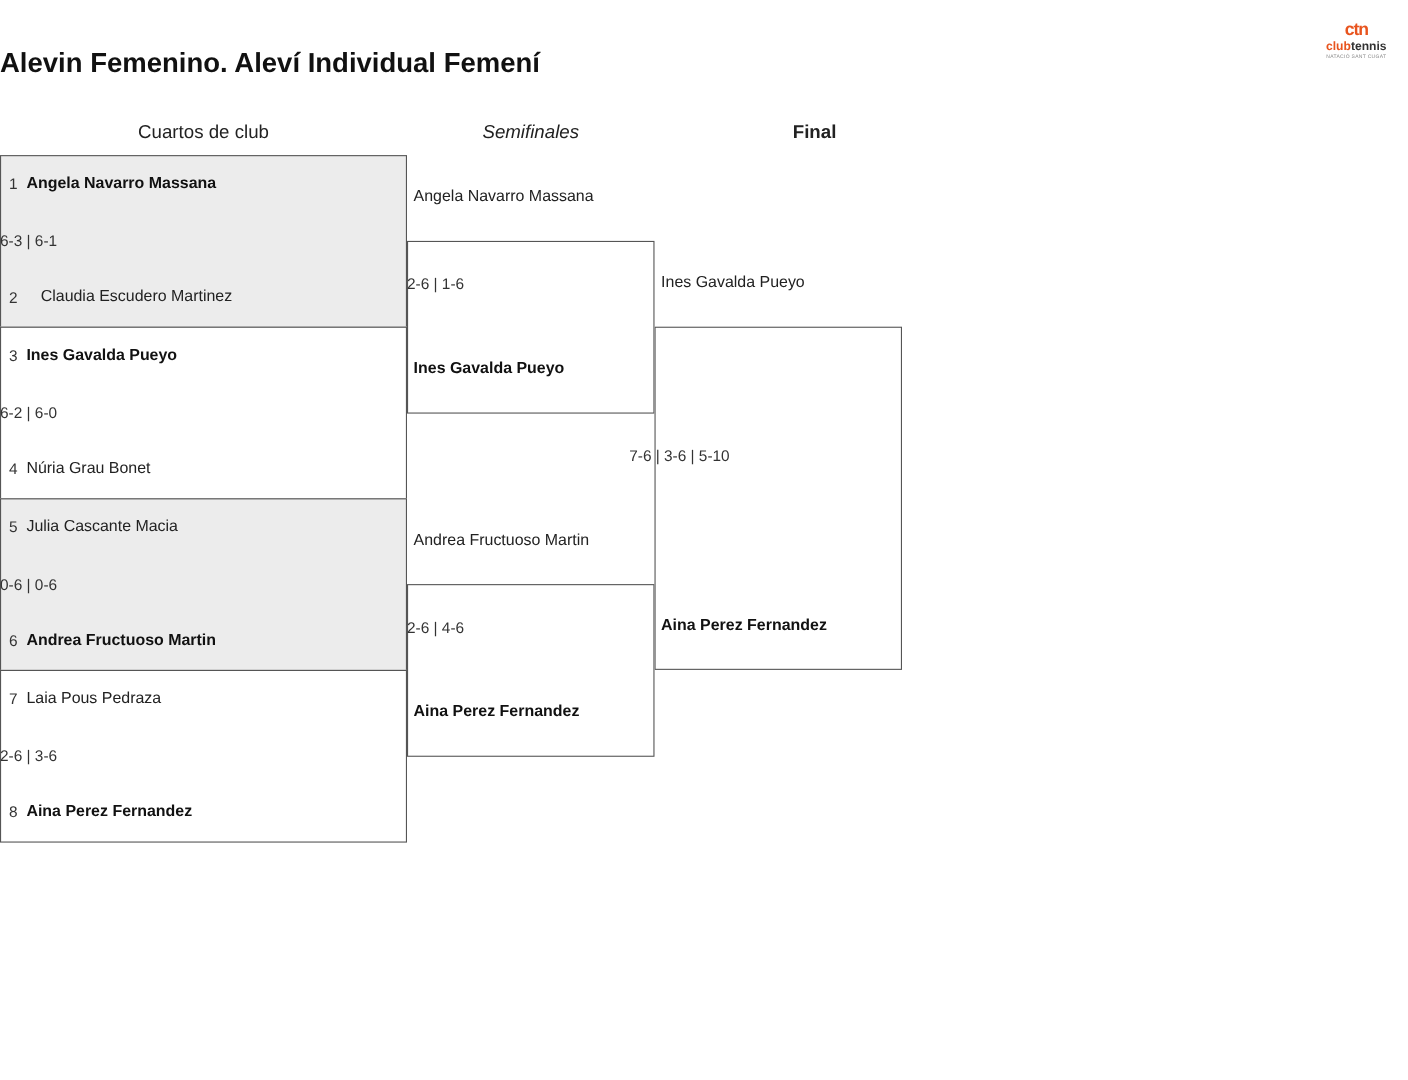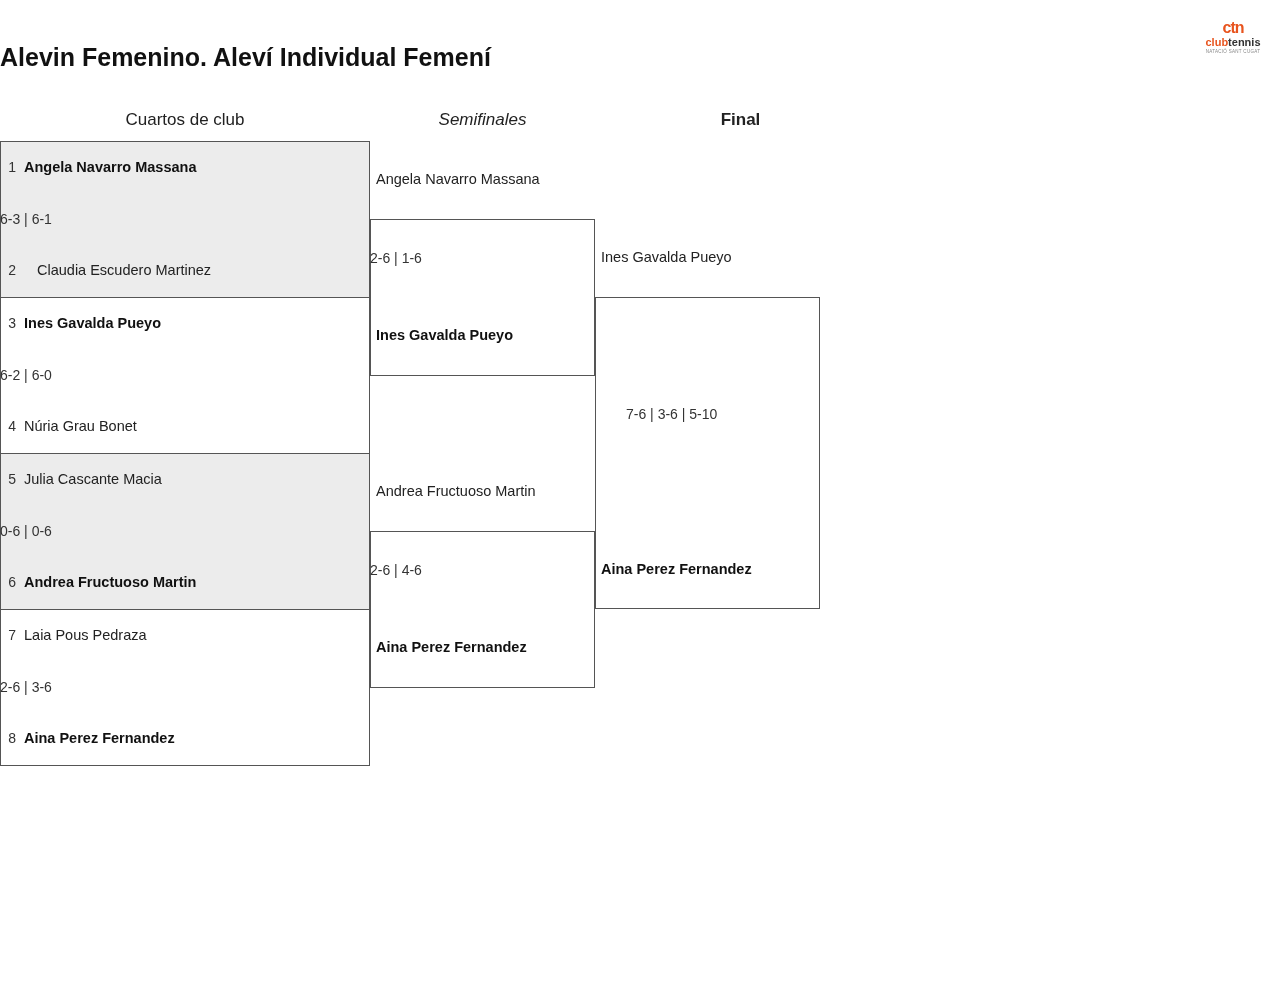--- a/index.html
+++ b/index.html
@@ -175,14 +175,14 @@
 <div class="score" style="left:370px; top:250px; width:225px;">2-6 | 1-6</div>
 <div class="player winner" style="left:376px; top:327px;">Ines Gavalda Pueyo</div>
 
 <div class="box plain" style="left:370px; top:531px; width:225px; height:157px;"></div>
 <div class="player" style="left:376px; top:483px;">Andrea Fructuoso Martin</div>
 <div class="score" style="left:370px; top:562px; width:244px;">2-6 | 4-6</div>
 <div class="player winner" style="left:376px; top:639px;">Aina Perez Fernandez</div>
 
 <div class="box plain" style="left:595px; top:297px; width:225px; height:312px;"></div>
 <div class="player" style="left:601px; top:249px;">Ines Gavalda Pueyo</div>
-<div class="score" style="left:626px; top:406px; width:225px;">7-6 | 3-6 | 5-10</div>
+<div class="score" style="left:572px; top:406px; width:225px;">7-6 | 3-6 | 5-10</div>
 <div class="player winner" style="left:601px; top:561px;">Aina Perez Fernandez</div>
 
 </body></html>

